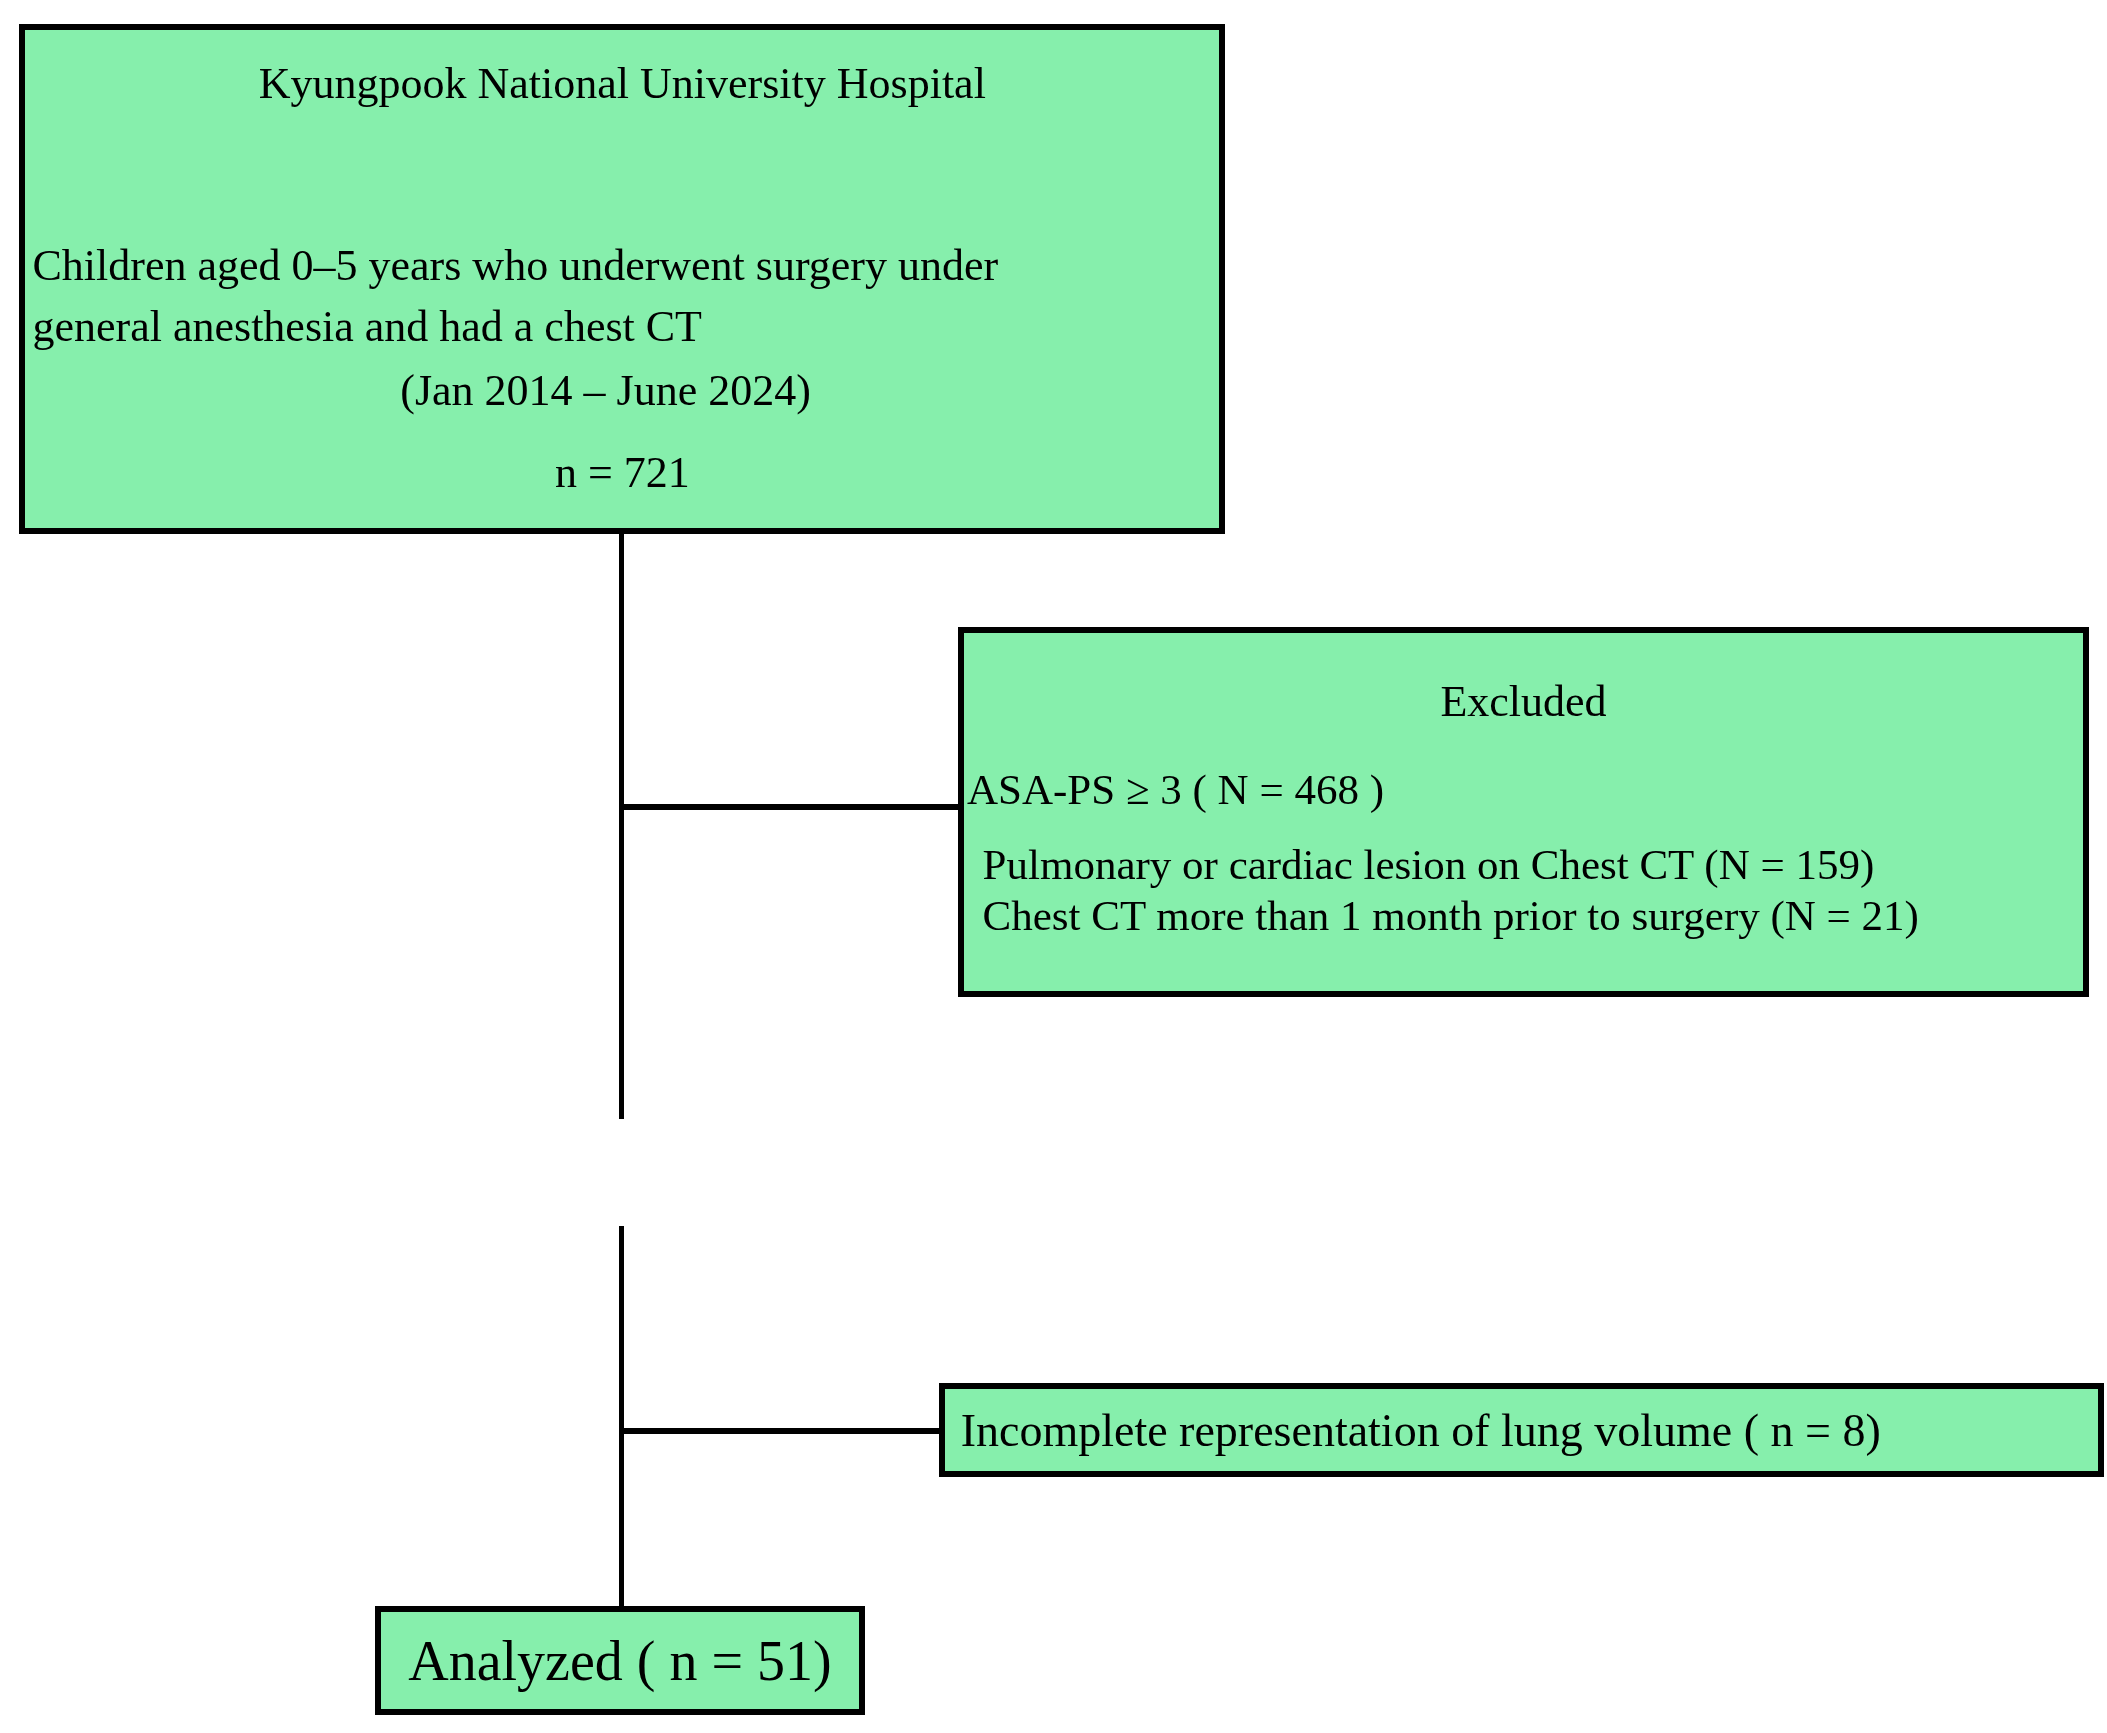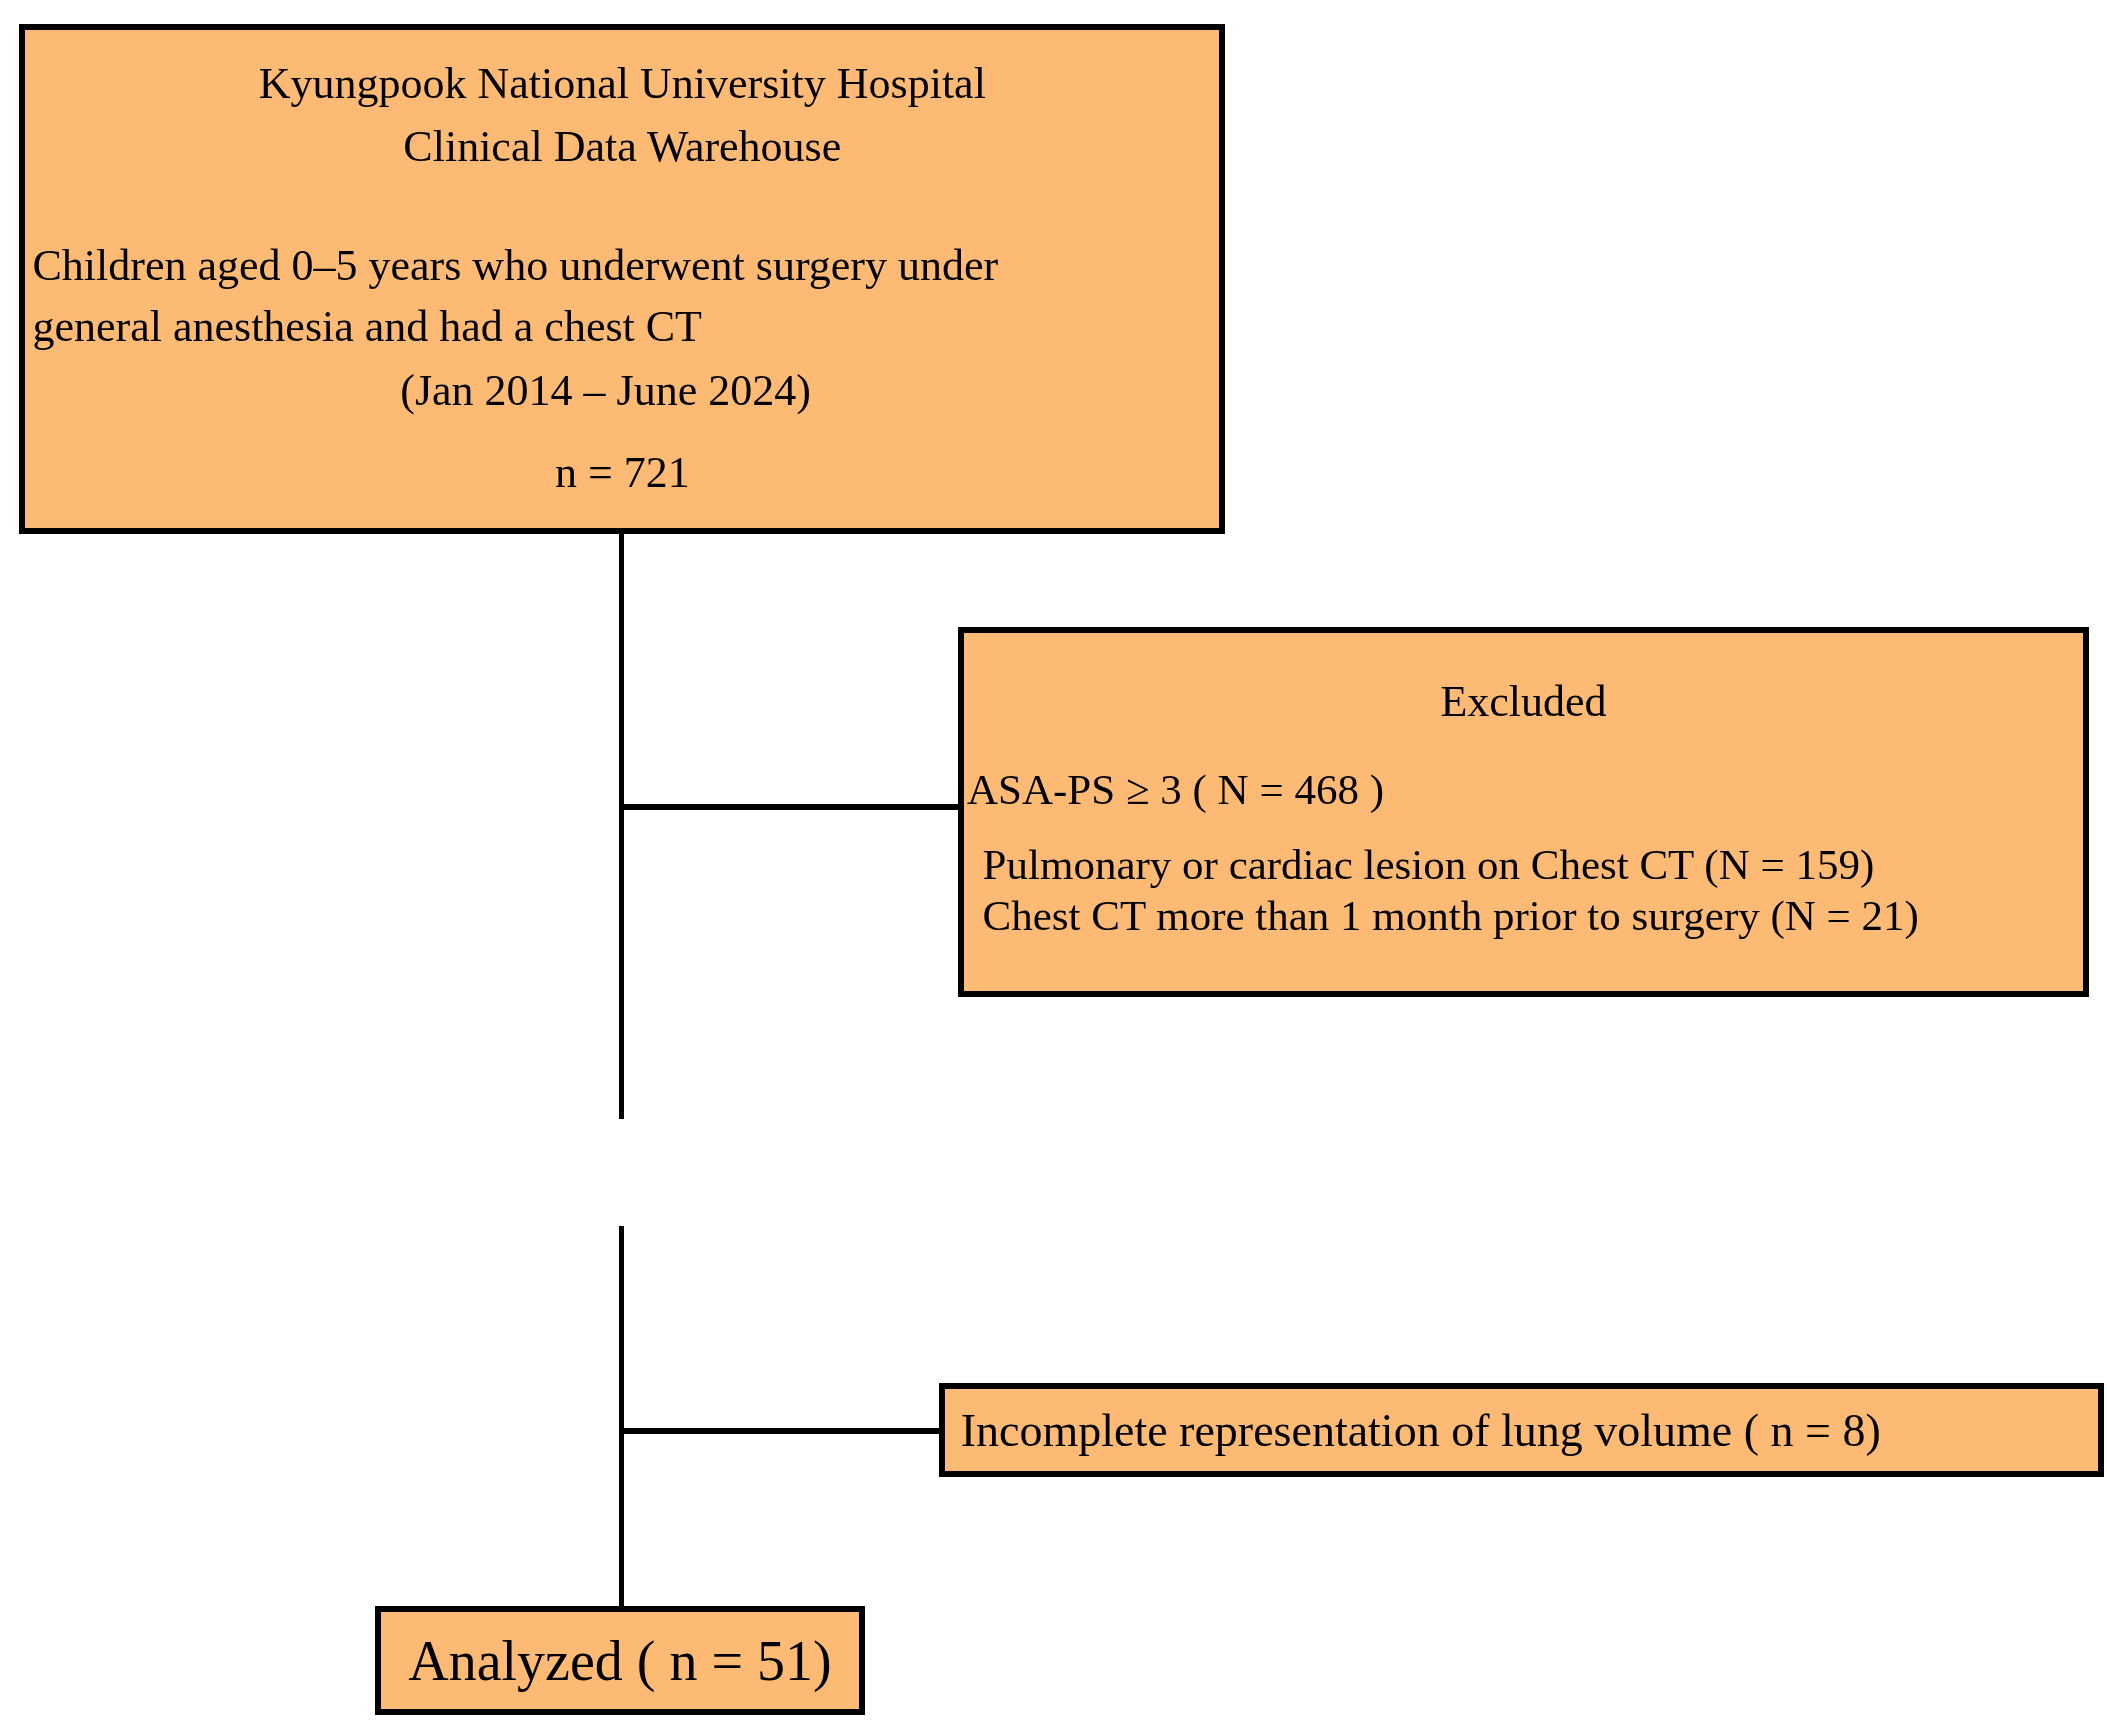--- a/index.html
+++ b/index.html
@@ -11,21 +11,21 @@
     position: relative;
     width: 2108px;
     height: 1733px;
     background: #ffffff;
     font-family: "Liberation Serif", "DejaVu Serif", serif;
     color: #000000;
   }
   .box {
     position: absolute;
     border: 6.4px solid #000000;
-    background: #fdba74;
+    background: #86efac;
     box-sizing: border-box;
   }
   .abs-line {
     position: absolute;
     white-space: nowrap;
     line-height: 1.15;
   }
   .center-line {
     left: 0;
     right: 0;
@@ -77,21 +77,20 @@
   #conn-v2 { left: 619px; top: 1226px; width: 5px;   height: 380px; }
   #conn-h2 { left: 620px; top: 1428px; width: 319px; height: 5.7px; }
 </style>
 </head>
 <body>
 
 <div class="canvas">
 
   <div class="box" id="box-source">
     <div class="abs-line center-line" id="src-title1">Kyungpook National University Hospital</div>
-    <div class="abs-line center-line" id="src-title2">Clinical Data Warehouse</div>
     <div class="abs-line" id="src-body1">Children aged 0–5 years who underwent surgery under</div>
     <div class="abs-line" id="src-body2">general anesthesia and had a chest CT</div>
     <div class="abs-line" id="src-date">(Jan 2014 – June 2024)</div>
     <div class="abs-line center-line" id="src-count">n = 721</div>
   </div>
 
   <div class="connector" id="conn-v1"></div>
   <div class="connector" id="conn-h1"></div>
   <div class="connector" id="conn-v2"></div>
   <div class="connector" id="conn-h2"></div>

